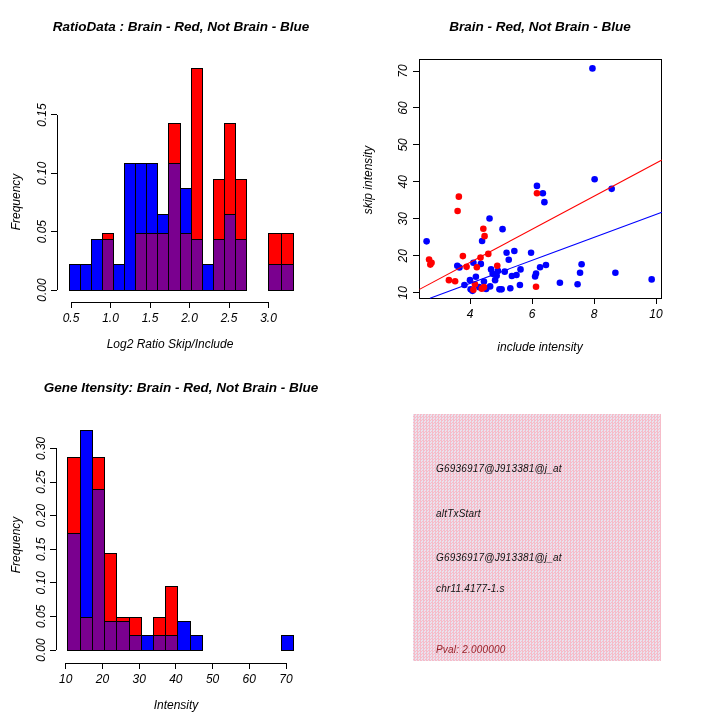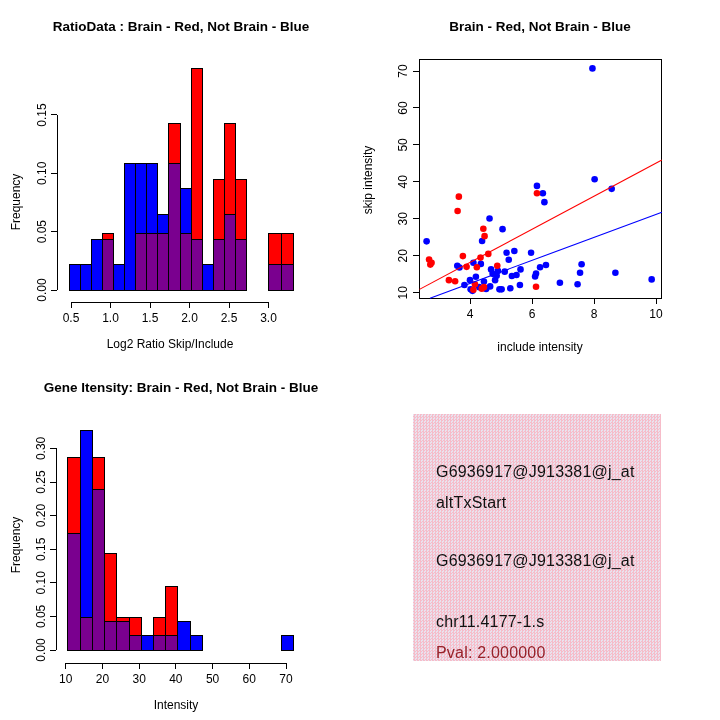--- a/index.html
+++ b/index.html
@@ -1,31 +1,31 @@
 <!DOCTYPE html>
 <html><head>
 <meta charset="utf-8">
 <style>
   html,body{margin:0;padding:0;background:#ffffff;}
   .figure{position:relative;width:720px;height:720px;background:#ffffff;
-          font-family:"Liberation Sans",sans-serif;overflow:hidden;}
+          font-family:"Liberation Sans",sans-serif;overflow:hidden;font-style:italic;}
   .panel{position:absolute;width:360px;height:360px;}
   #panel-ratio-hist{left:0;top:0;}
   #panel-scatter{left:360px;top:0;}
   #panel-gene-hist{left:0;top:360px;}
   .info-panel{position:absolute;left:413px;top:414px;width:248px;height:247px;
     background-color:#f3c2cf;
     background-image:conic-gradient(#f6bcc9 25%, #e9e2ee 0 50%, #f6bcc9 0 75%, #e9e2ee 0);
     background-size:3px 3px;}
-  .info-line{position:absolute;left:23px;font-size:16px;color:#111111;
+  .info-line{position:absolute;left:23px;font-size:10px;color:#111111;
     white-space:nowrap;letter-spacing:0.2px;}
   .info-line.l1{top:49px;}
-  .info-line.l2{top:80px;}
+  .info-line.l2{top:94px;}
   .info-line.l3{top:138px;}
-  .info-line.l4{top:199px;}
+  .info-line.l4{top:169px;}
   .info-line.l5{top:230px;color:#96222a;}
   svg text{fill:#000000;}
 </style>
 </head>
 <body>
 
 <div class="figure">
   <svg id="panel-ratio-hist" class="panel" viewBox="0 0 360 360">
       <text x="181" y="31" text-anchor="middle" font-size="13.5" font-weight="bold">RatioData : Brain - Red, Not Brain - Blue</text>
       <text x="170" y="348" text-anchor="middle" font-size="12">Log2 Ratio Skip/Include</text>

